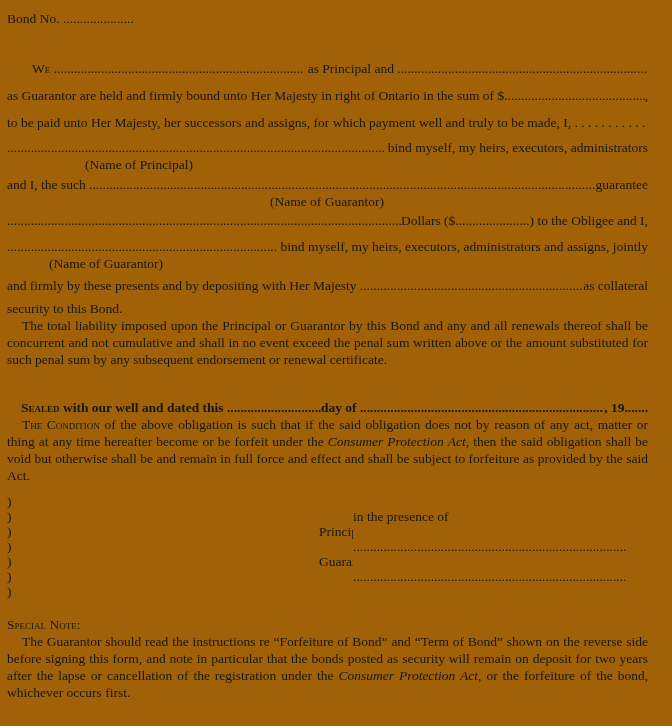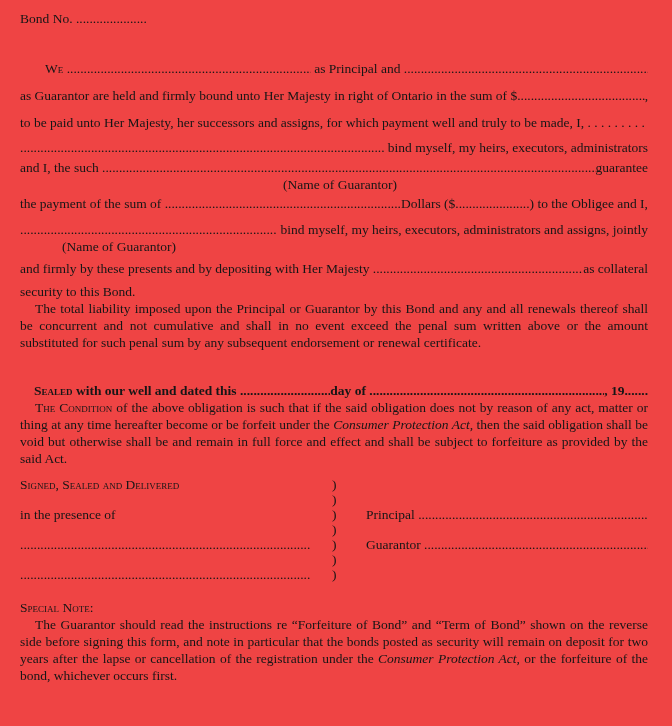--- a/index.html
+++ b/index.html
@@ -1,27 +1,27 @@
 <!DOCTYPE html>
 <html><head>
 <meta charset="utf-8">
 <style>
   html, body { margin: 0; padding: 0; background: #e8e8e8; }
   .page {
     position: relative;
     width: 672px;
     height: 726px;
     margin: 0 auto;
-    background: #ef4444;
+    background: #a16207;
     color: #161616;
     font-family: "Liberation Serif", "DejaVu Serif", serif;
     font-size: 13.5px;
     line-height: 17px;
     box-sizing: border-box;
-    padding: 10px 24px 0 20px;
+    padding: 10px 24px 0 7px;
     overflow: hidden;
   }
   .row {
     display: flex;
     align-items: baseline;
   }
   .row > span { white-space: pre; }
   .fill {
     flex: 1 1 0;
     overflow: hidden;
@@ -80,30 +80,30 @@
 
   <div class="row mt10">
     <span>to be paid unto Her Majesty, her successors and assigns, for which payment well and truly to be made, I, </span>
     <span class="fill">. . . . . . . . . . . . . . . . . . . . . . . . . . . . . .</span>
   </div>
 
   <div class="row mt8">
     <span class="fill">........................................................................................................................................................................................................................................</span>
     <span> bind myself, my heirs, executors, administrators</span>
   </div>
+  <div class="nameline ml78">(Name of Principal)</div>
 
   <div class="row mt3">
     <span>and I, the such </span>
     <span class="fill">........................................................................................................................................................................................................................................</span>
     <span>guarantee</span>
   </div>
   <div class="nameline ml263">(Name of Guarantor)</div>
 
   <div class="row mt2">
-    <span>the payment of the sum of </span>
     <span class="fill">........................................................................................................................................................................................................................................</span>
     <span>Dollars ($</span>
     <span>......................</span>
     <span>) to the Obligee and I,</span>
   </div>
 
   <div class="row mt9">
     <span class="fill">........................................................................................................................................................................................................................................</span>
     <span> bind myself, my heirs, executors, administrators and assigns, jointly</span>
   </div>
@@ -124,23 +124,20 @@
     <span class="fill">........................................................................................................................................................................................................................................</span>
     <span>day of </span>
     <span class="fill grow26">........................................................................................................................................................................................................................................</span>
     <span>, 19.......</span>
   </div>
 
   <p class="para mt7"><span class="sc">The Condition</span><span> of the above obligation is such that if the said obligation does not by reason of any act, matter or thing at any time hereafter become or be forfeit under the </span><span class="it">Consumer Protection Act,</span><span> then the said obligation shall be void but otherwise shall be and remain in full force and effect and shall be subject to forfeiture as provided by the said Act.</span></p>
 
   <div class="sig mt9">
 
-    <div class="cell">
-        <span class="sc">Signed, Sealed and Delivered</span>
-      </div>
     <div class="cell">
         <span>)</span>
       </div>
     <div class="cell"></div>
 
     <div class="cell"></div>
     <div class="cell">
         <span>)</span>
       </div>
     <div class="cell"></div>

